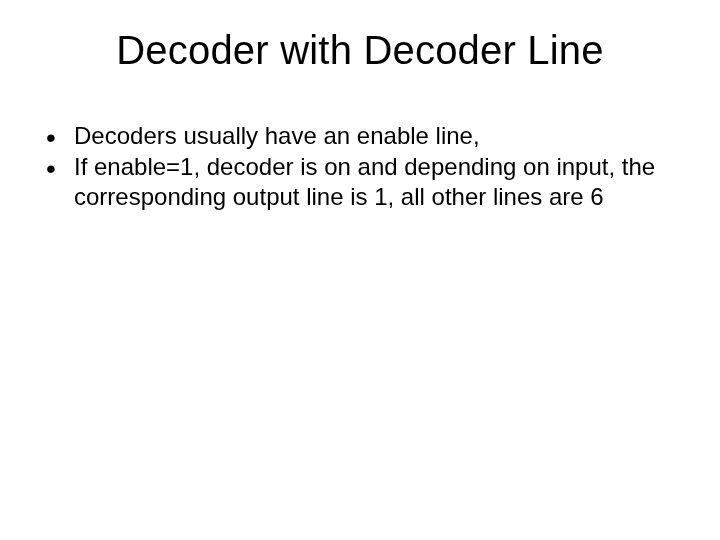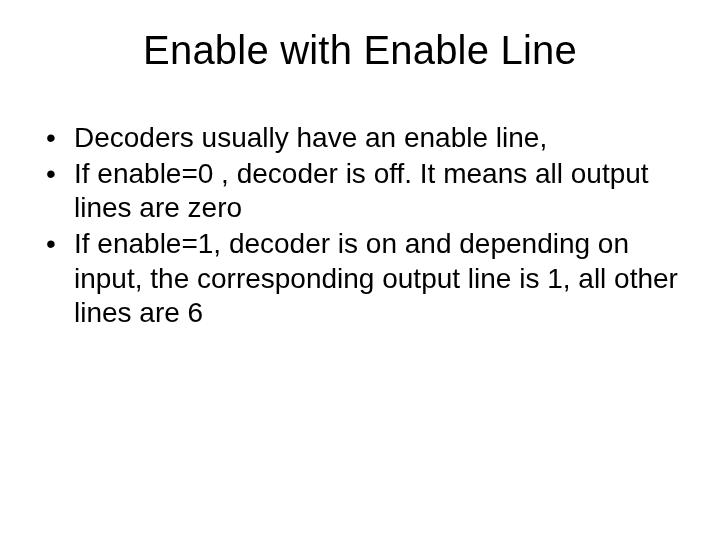--- a/index.html
+++ b/index.html
@@ -17,35 +17,34 @@
       margin-bottom: 48px;
       letter-spacing: 0.2px;
     }
     .bullets {
       list-style: none;
       padding-left: 10px;
     }
     .bullets li {
       position: relative;
       padding-left: 28px;
-      font-size: 28px;
+      font-size: 24px;
       line-height: 1.22;
       margin-bottom: 2px;
     }
     .bullets li::before {
       content: "•";
       position: absolute;
       left: 0;
       top: 0;
       font-size: 28px;
       line-height: 1.22;
     }
   </style>
 </head>
 <body>
 
-<h1 class="slide-title">Enable with Enable Line</h1>
+<h1 class="slide-title">Decoder with Decoder Line</h1>
 
 <ul class="bullets">
   <li>Decoders usually have an enable line,</li>
-  <li>If enable=0 , decoder is off. It means all output lines are zero</li>
   <li>If enable=1, decoder is on and depending on input, the corresponding output line is 1, all other lines are 6</li>
 </ul>
 
 </body></html>

